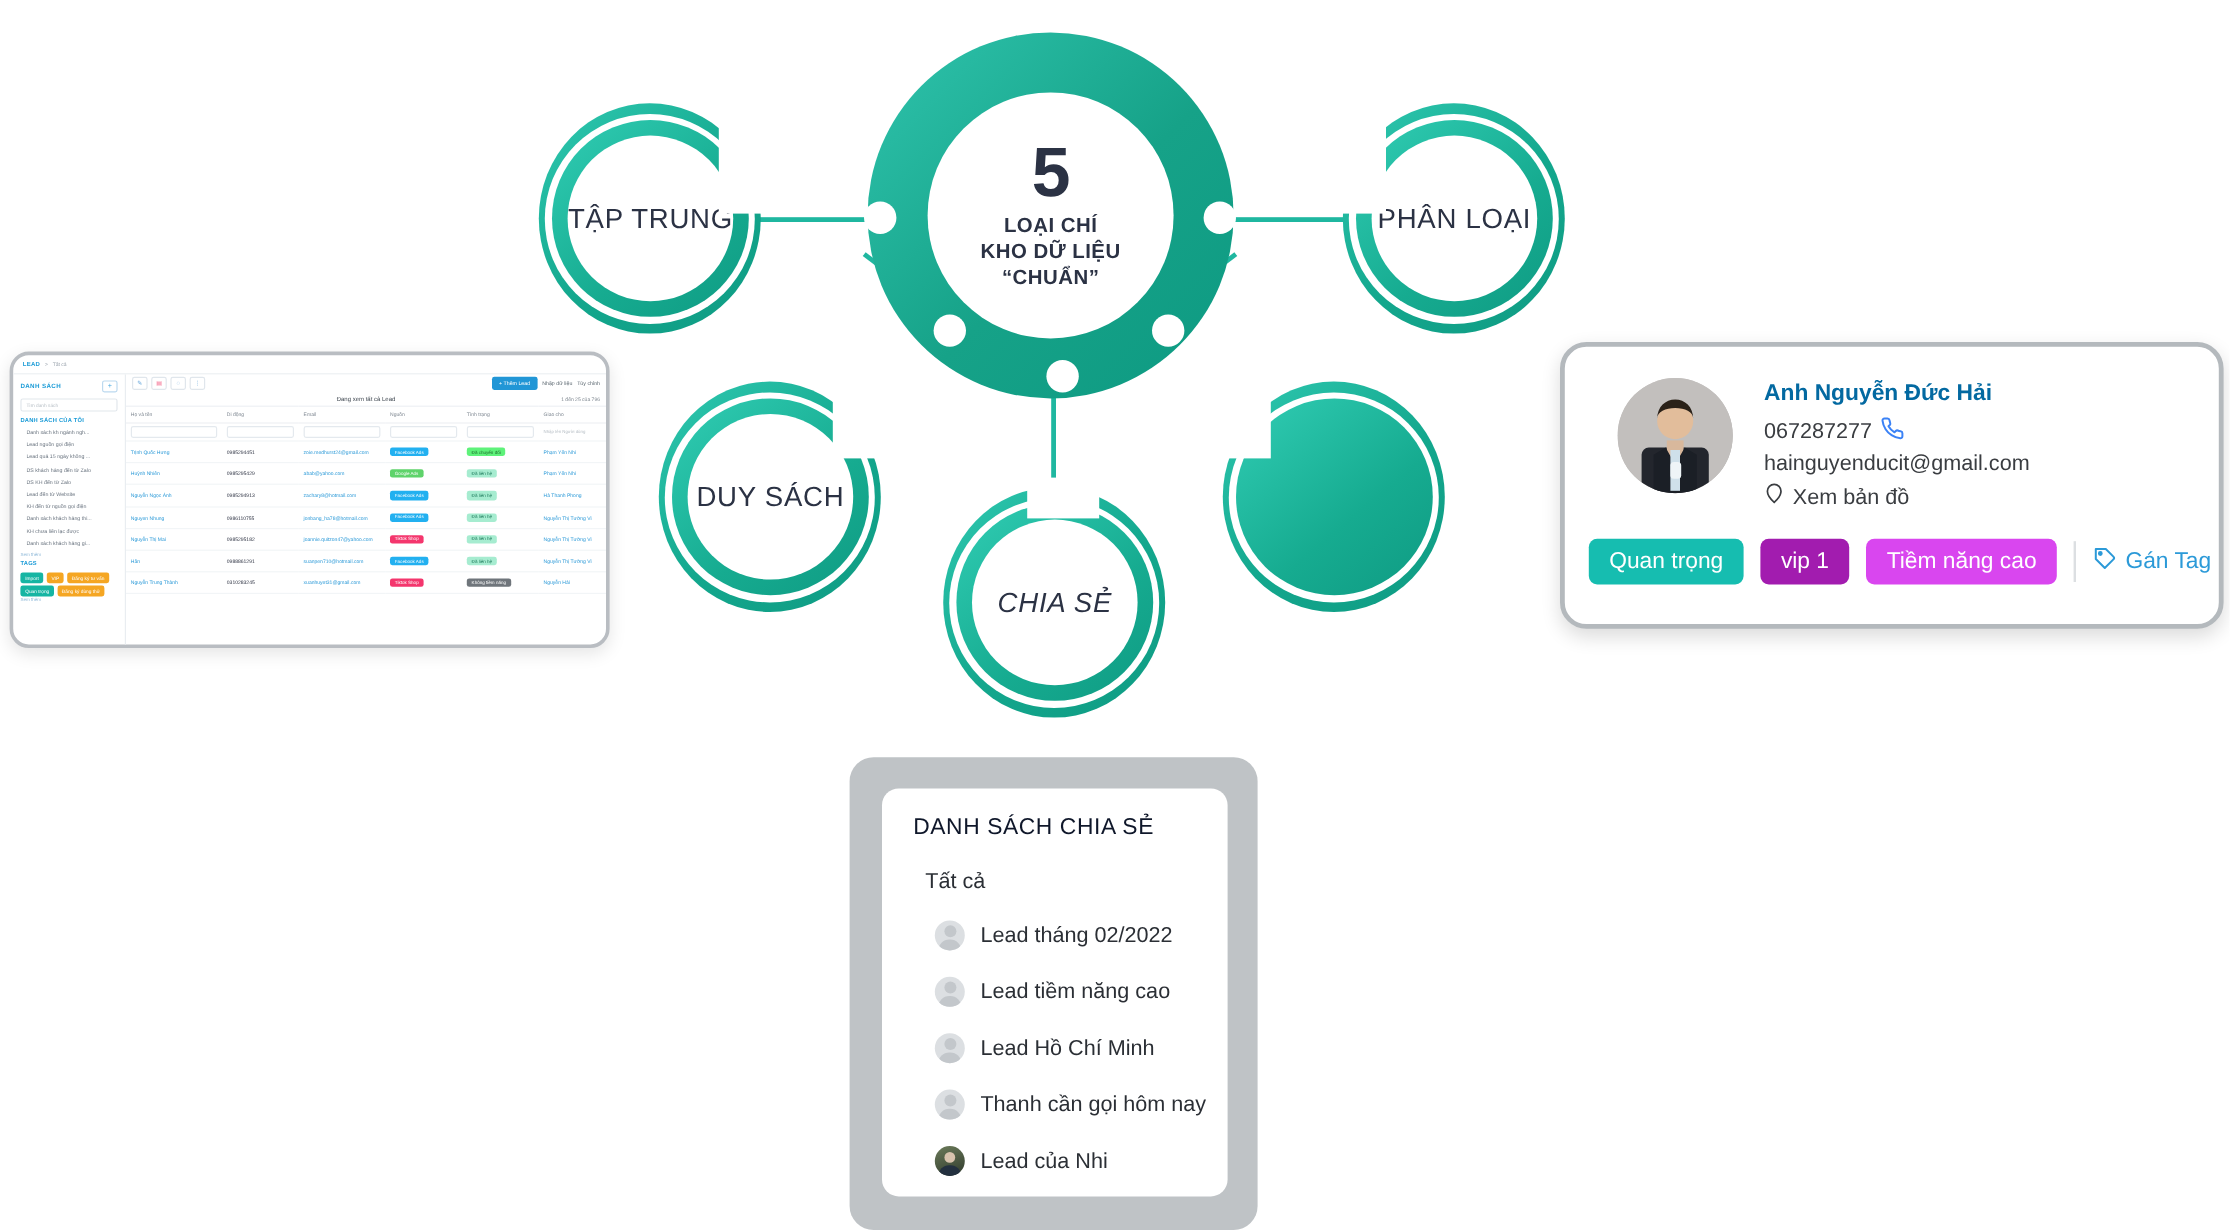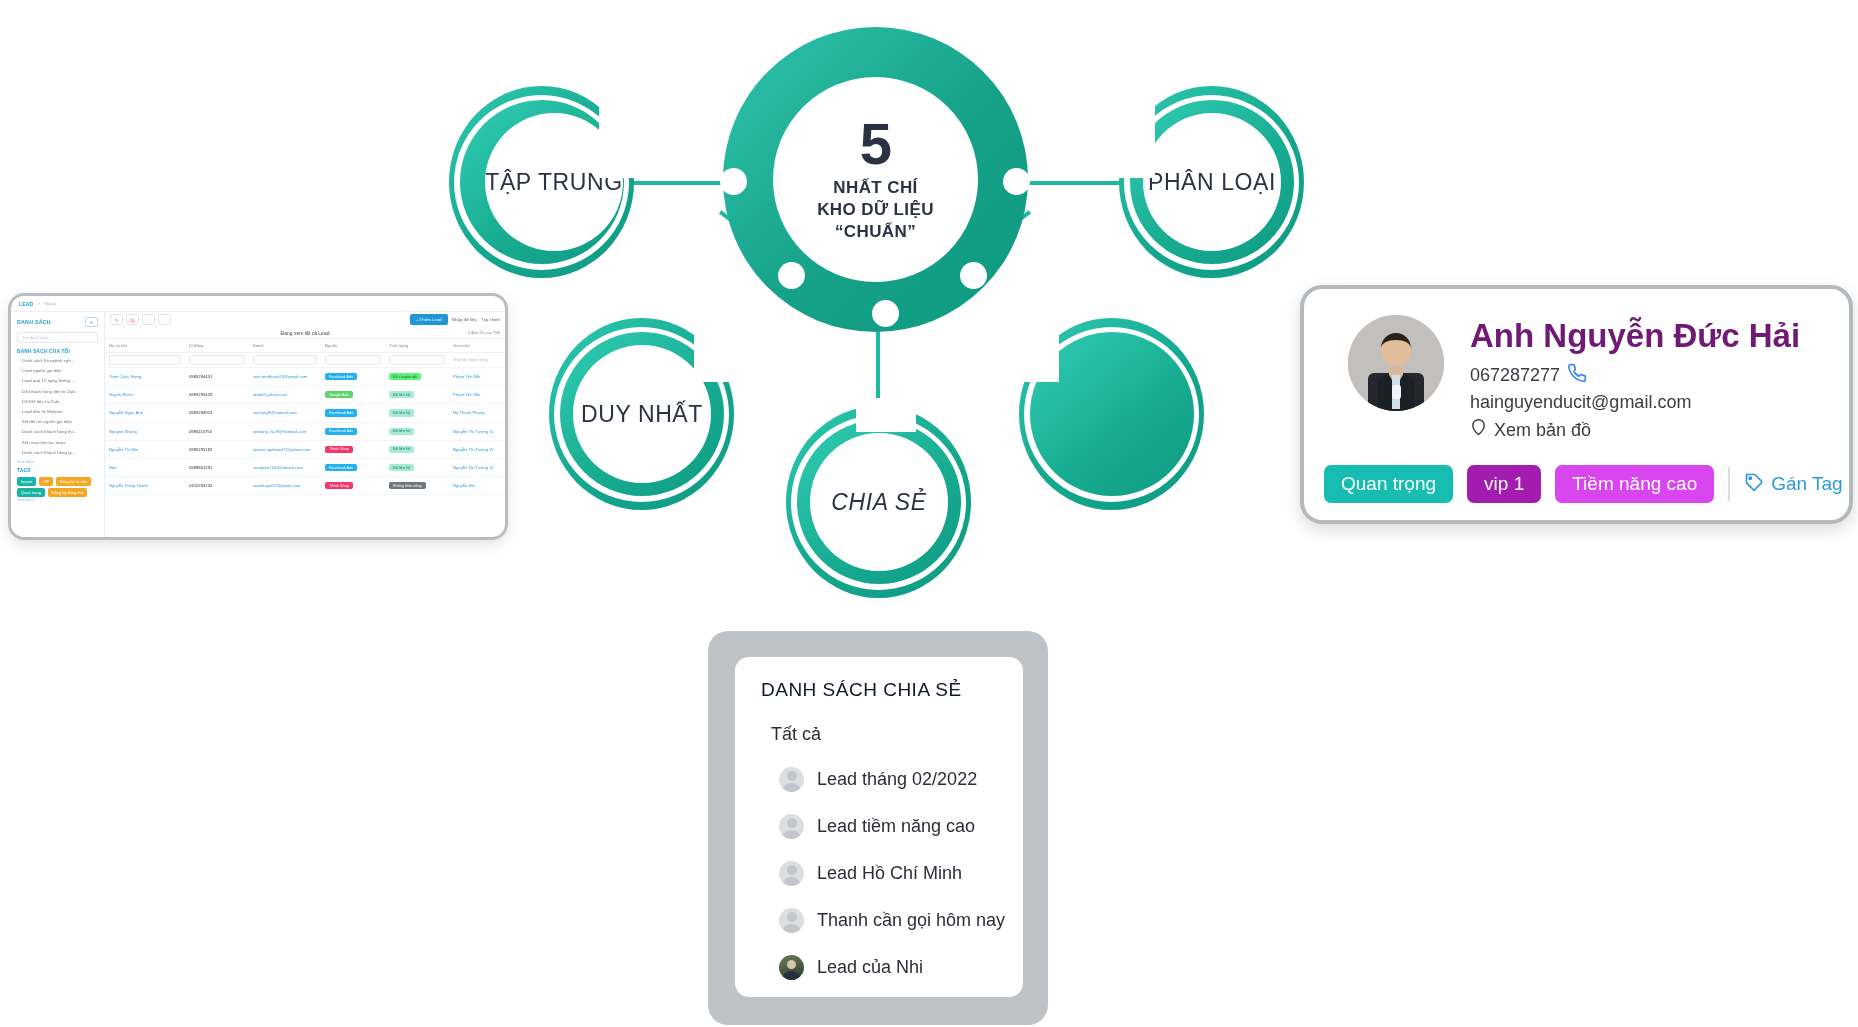--- a/index.html
+++ b/index.html
@@ -78,21 +78,21 @@
   .pill{display:inline-block;color:#fff;border-radius:2px;padding:1.6px 4px;font-size:3.8px;white-space:nowrap;}
   .pill-l{display:inline-block;border-radius:2px;padding:1.6px 4px;font-size:3.8px;white-space:nowrap;}
 
   
   .cc{position:absolute;left:1300px;top:285px;width:545px;height:231px;
       background:#fff;border:4px solid #b4b9bd;border-radius:22px;
       box-shadow:0 6px 16px rgba(0,0,0,.14);}
   .cc-top{display:flex;padding:26px 0 0 44px;gap:26px;}
   .avatar{width:96px;height:96px;border-radius:50%;overflow:hidden;flex:none;
       background:linear-gradient(160deg,#c9c6c4,#a9a5a3);position:relative;}
-  .cc-name{font-size:33px;font-weight:bold;color:#701a75;margin:2px 0 8px;}
+  .cc-name{font-size:19px;font-weight:bold;color:#0369a1;margin:2px 0 8px;}
   .cc-line{font-size:18px;color:#3a3d41;margin-bottom:4px;display:flex;align-items:center;gap:7px;}
   .cc-tags{display:flex;align-items:center;gap:14px;padding:18px 0 0 20px;}
   .ctag{border-radius:7px;color:#fff;font-size:19px;padding:8px 17px;}
   .divider{width:2px;height:34px;background:#dcdfe2;}
   .gantag{color:#2c9ad8;font-size:19px;display:flex;align-items:center;gap:7px;}
 
   
   .sl{position:absolute;left:708px;top:631px;width:340px;height:394px;
       background:#bfc3c6;border-radius:20px;}
   .sl-in{position:absolute;left:27px;top:26px;width:288px;height:340px;background:#fff;border-radius:14px;
@@ -116,57 +116,57 @@
   <div class="conn" style="left:626px;top:181px;width:110px;height:4px;"></div>
   <div class="conn" style="left:626px;top:181px;width:4px;height:0px;"></div>
   <div class="conn" style="left:1016px;top:181px;width:112px;height:4px;"></div>
   <div class="conn" style="left:700px;top:270px;width:100px;height:4px;transform:rotate(37deg);transform-origin:right center;"></div>
   <div class="conn" style="left:950px;top:270px;width:100px;height:4px;transform:rotate(-37deg);transform-origin:left center;"></div>
   <div class="conn" style="left:876px;top:312px;width:4px;height:92px;"></div>
 
   <div class="hub">
     <div class="hub-inner">
       <div class="hub-num">5</div>
-      <div class="hub-l1">NHẤT CHÍ</div>
+      <div class="hub-l1">LOẠI CHÍ</div>
       <div class="hub-l2">KHO DỮ LIỆU</div>
       <div class="hub-l3">“CHUẨN”</div>
     </div>
   </div>
   <div class="node n-left"></div>
   <div class="node n-right"></div>
   <div class="node n-bl"></div>
   <div class="node n-br"></div>
   <div class="node n-bot"></div>
 
   <div class="sat" style="left:449px;top:86px;width:185px;height:192px;">
     <div class="ring-outer"></div>
     <div class="ring-gap" style="left:5px;top:9px;width:175px;height:175px;"></div>
     <div class="ring-mid" style="left:11px;top:14px;width:164px;height:164px;"></div>
-    <div class="ring-core" style="left:36px;top:27px;width:138px;height:138px;">
+    <div class="ring-core" style="left:24px;top:27px;width:138px;height:138px;">
       <div class="sat-label">TẬP TRUNG</div>
     </div>
     <div class="mask" style="left:150px;top:-4px;width:44px;height:96px;"></div>
   </div>
 
   <div class="sat" style="left:1119px;top:86px;width:185px;height:192px;">
     <div class="ring-outer"></div>
     <div class="ring-gap" style="left:5px;top:9px;width:175px;height:175px;"></div>
     <div class="ring-mid" style="left:11px;top:14px;width:164px;height:164px;"></div>
     <div class="ring-core" style="left:24px;top:27px;width:138px;height:138px;">
       <div class="sat-label">PHÂN LOẠI</div>
     </div>
     <div class="mask" style="left:-8px;top:-4px;width:44px;height:96px;"></div>
   </div>
 
   <div class="sat" style="left:549px;top:318px;width:185px;height:192px;">
     <div class="ring-outer"></div>
     <div class="ring-gap" style="left:5px;top:9px;width:175px;height:175px;"></div>
     <div class="ring-mid" style="left:11px;top:14px;width:164px;height:164px;"></div>
     <div class="ring-core" style="left:24px;top:27px;width:138px;height:138px;">
-      <div class="sat-label">DUY NHẤT</div>
+      <div class="sat-label">DUY SÁCH</div>
     </div>
     <div class="mask" style="left:145px;top:-6px;width:48px;height:70px;"></div>
   </div>
 
   <div class="sat" style="left:1019px;top:318px;width:185px;height:192px;">
     <div class="ring-outer"></div>
     <div class="ring-gap" style="left:5px;top:9px;width:175px;height:175px;"></div>
     <div class="ring-mid" style="left:11px;top:14px;width:164px;height:164px;"></div>
     <div class="mask" style="left:-8px;top:-6px;width:48px;height:70px;"></div>
   </div>

